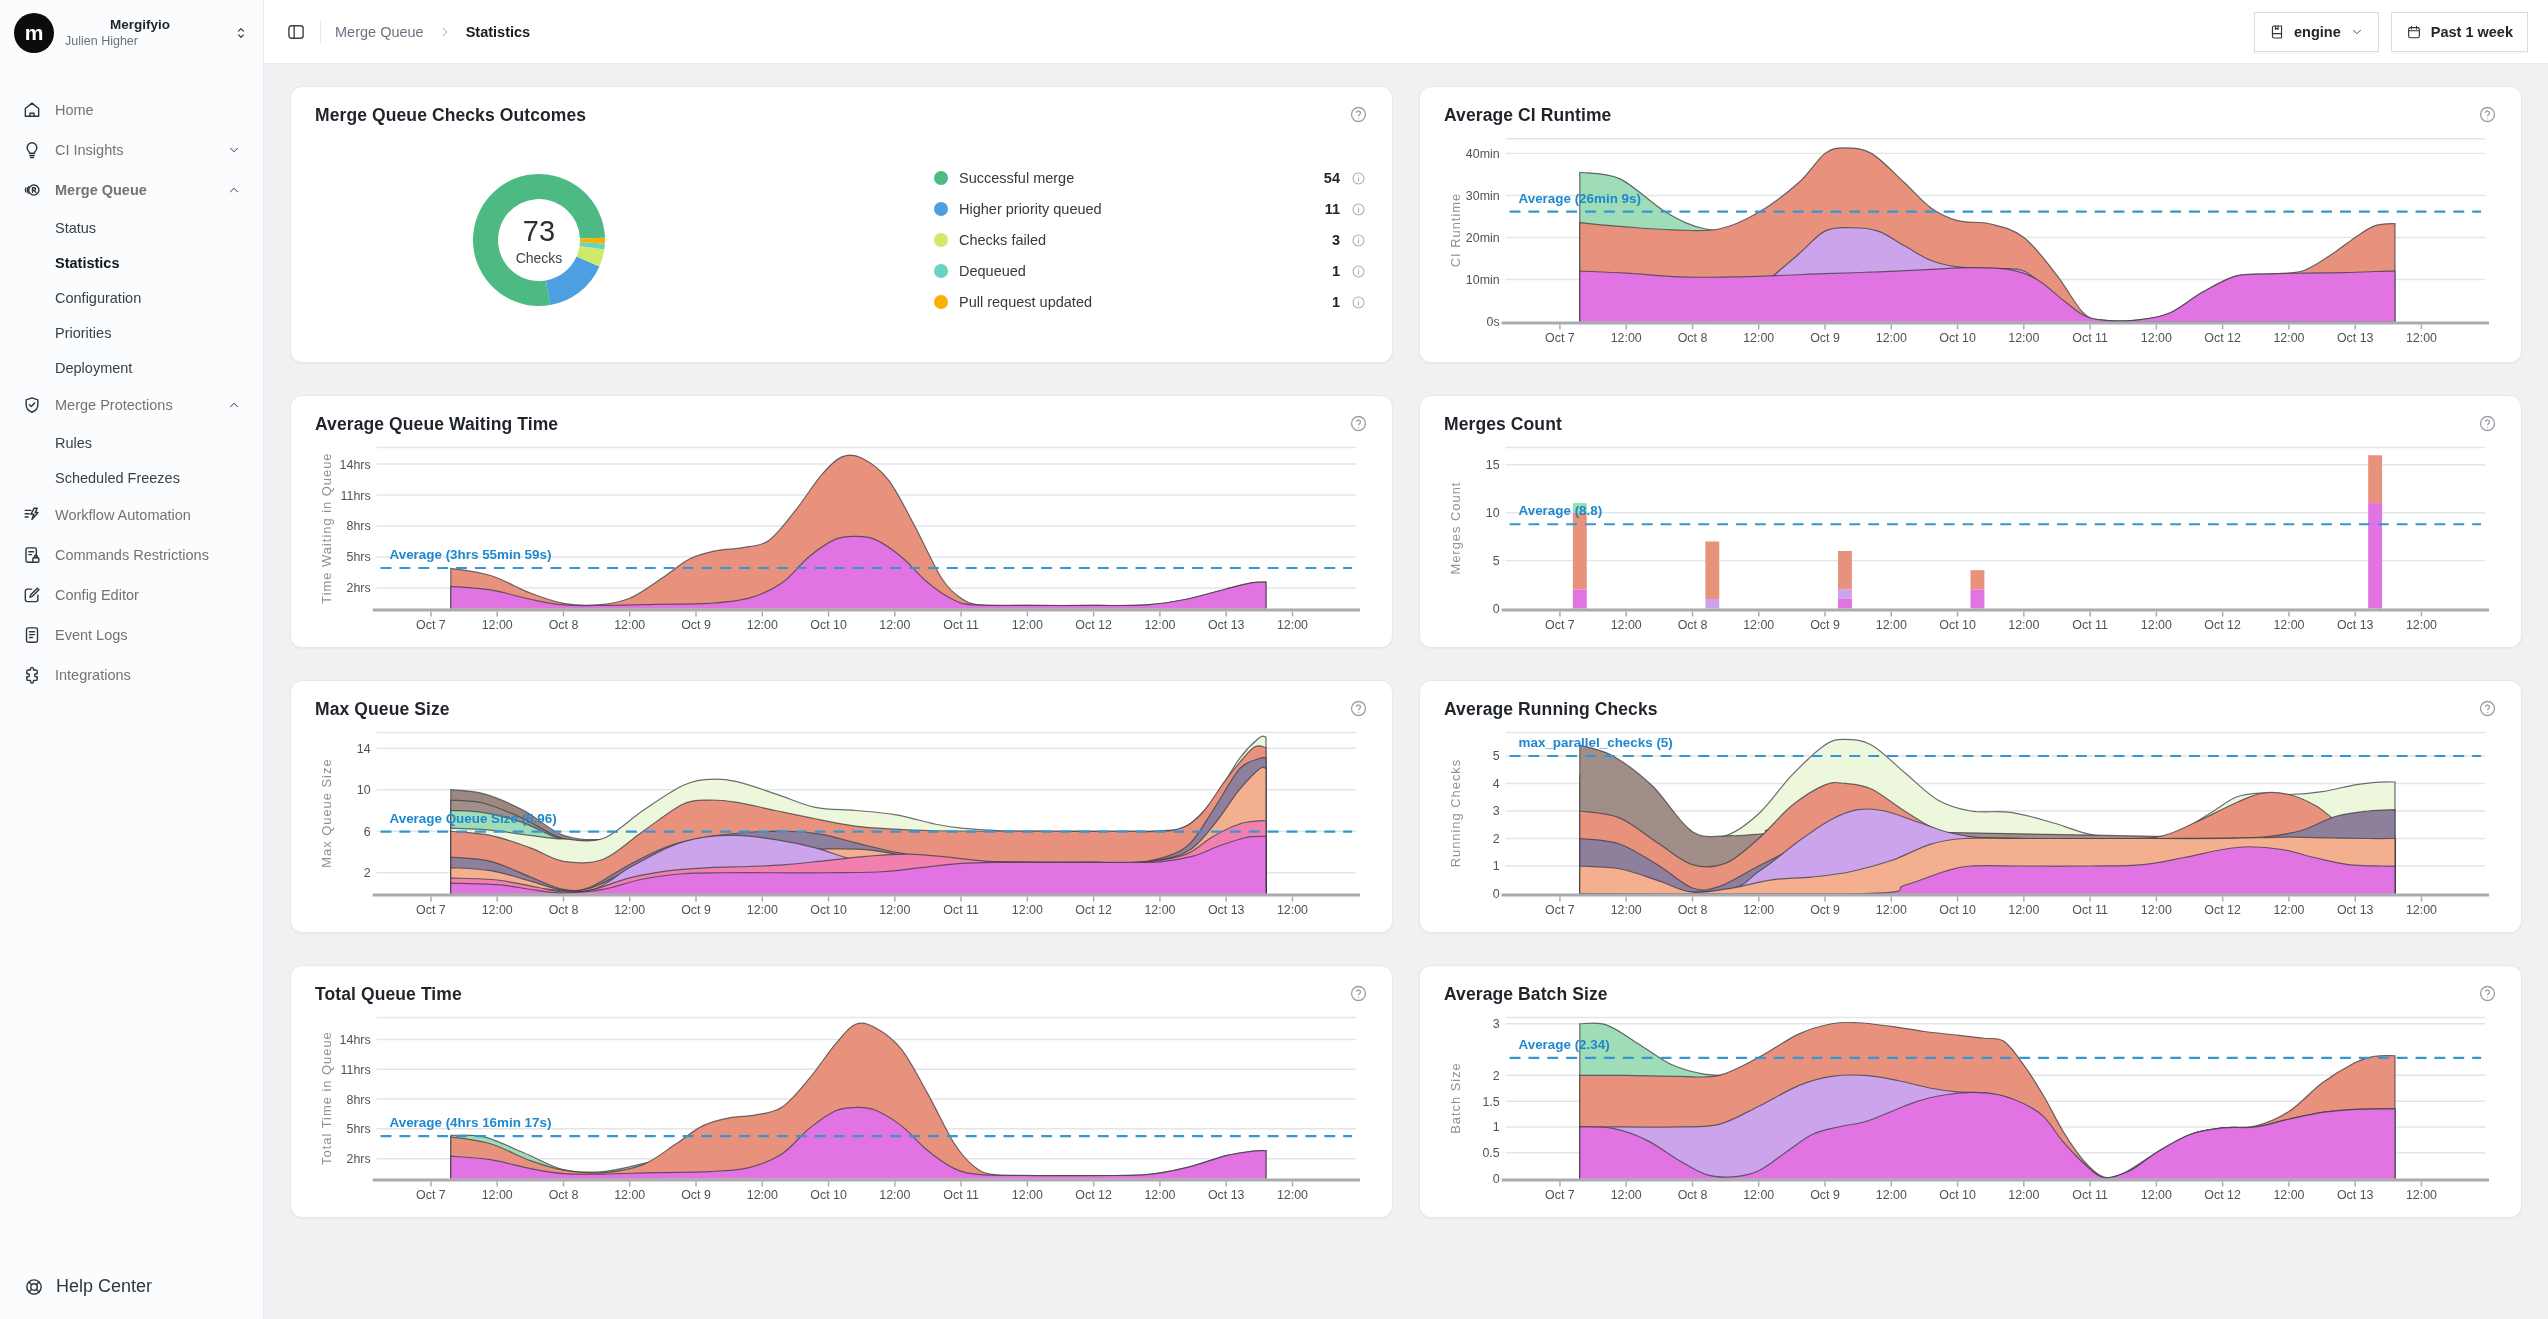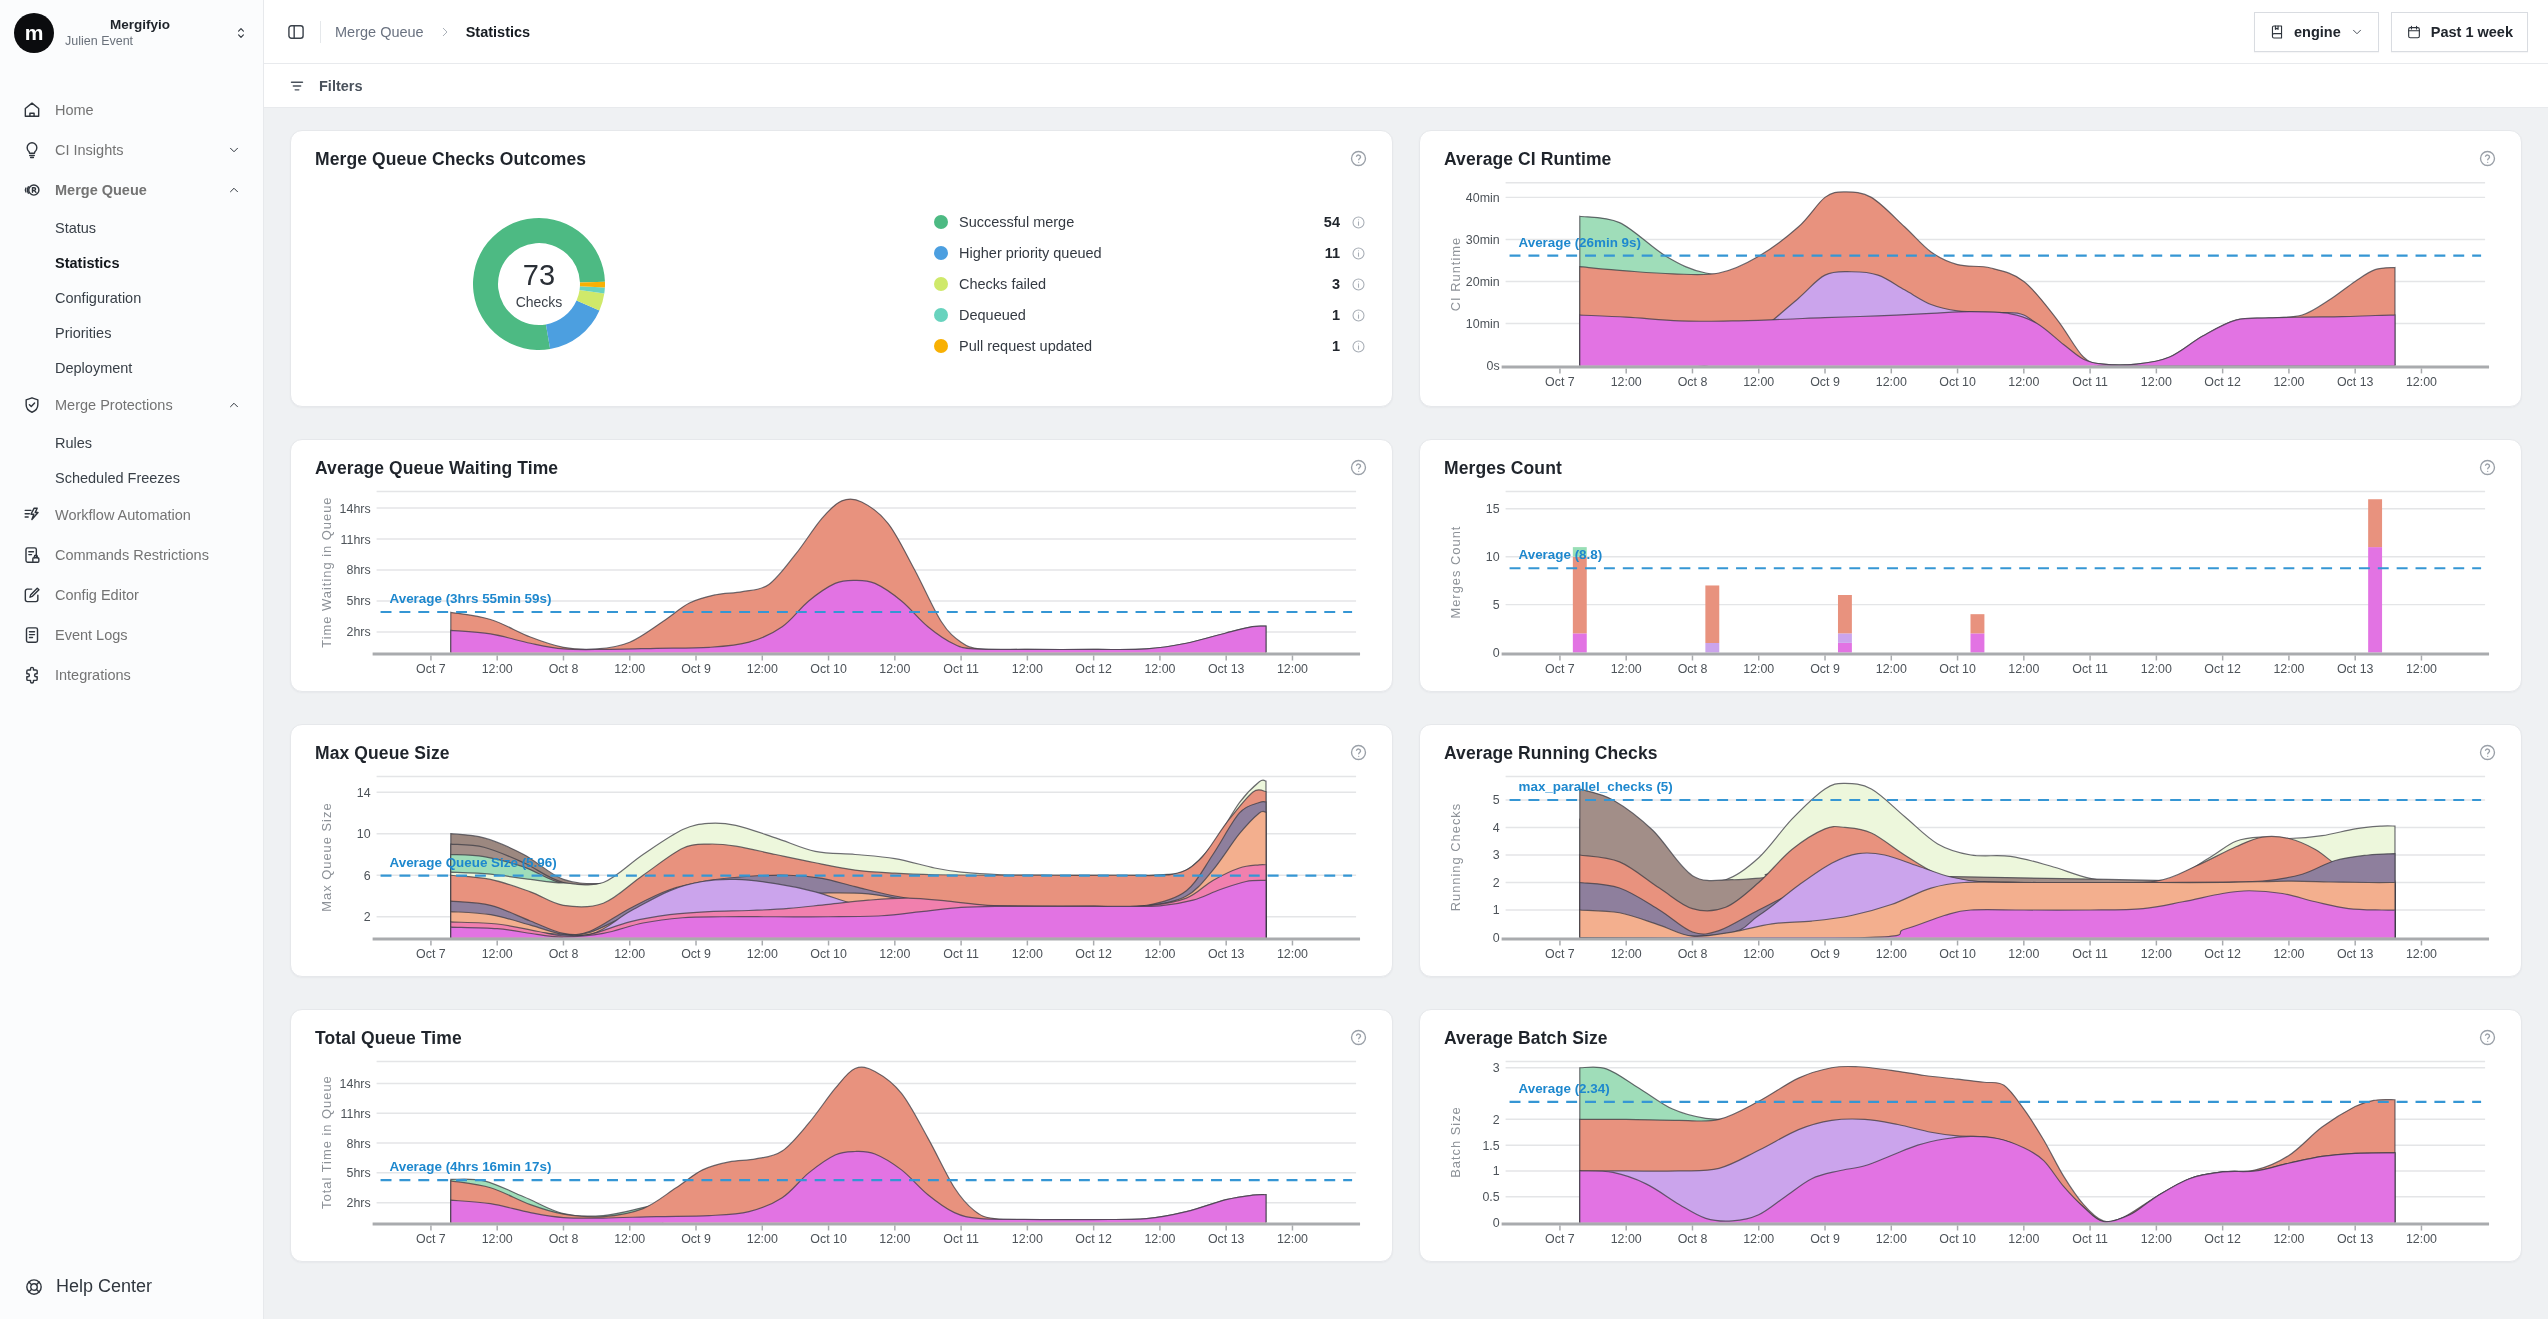--- a/index.html
+++ b/index.html
@@ -59,21 +59,21 @@
 </style>
 </head>
 <body>
 
 <div class="app">
   <aside class="sidebar">
     <div class="org">
       <div class="avatar">m</div>
       <div class="org-names">
         <div class="org-name">Mergifyio</div>
-        <div class="org-user">Julien Event</div>
+        <div class="org-user">Julien Higher</div>
       </div>
       <span class="icon sm org-switch">
           <svg viewBox="0 0 24 24" fill="none" stroke="currentColor" stroke-width="1.7" stroke-linecap="round" stroke-linejoin="round">
             <path d="m8.4 9.2 3.6-3.7 3.6 3.7M8.4 14.8l3.6 3.7 3.6-3.7"></path>
           </svg>
         </span>
     </div>
     <nav class="nav" id="sidebar-nav">
         <div class="nav-item ">
     <span class="icon">
@@ -236,28 +236,20 @@
           <span class="icon sm">
               <svg viewBox="0 0 24 24" fill="none" stroke="currentColor" stroke-width="1.7" stroke-linecap="round" stroke-linejoin="round">
                 <rect x="4" y="5.4" width="16" height="15.2" rx="2.4"></rect>
                 <path d="M8.2 3.4v4M15.8 3.4v4M4 10.2h16"></path>
               </svg>
             </span>
           <span>Past 1 week</span>
         </button>
       </div>
     </header>
-    <div class="filterbar">
-      <span class="icon" style="color:#4A525C">
-          <svg viewBox="0 0 24 24" fill="none" stroke="currentColor" stroke-width="1.7" stroke-linecap="round" stroke-linejoin="round">
-            <path d="M5.4 7.4h13.2M7.6 12h8.8M9.8 16.6h4.4"></path>
-          </svg>
-        </span>
-      <span>Filters</span>
-    </div>
     <div class="content" id="cards">
         <section class="card">
     <div class="card-head">
       <h2 class="card-title">Merge Queue Checks Outcomes</h2>
       <span class="help-ic">
               <svg viewBox="0 0 24 24" fill="none" stroke="currentColor" stroke-width="1.7" stroke-linecap="round" stroke-linejoin="round">
                 <circle cx="12" cy="12" r="8.8"></circle>
                 <path d="M9.5 9.1a2.7 2.7 0 0 1 5.1 1c0 1.7-2.3 2.1-2.3 3.5"></path>
                 <circle cx="12.3" cy="16.9" r=".7" fill="currentColor" stroke="none"></circle>
               </svg>

